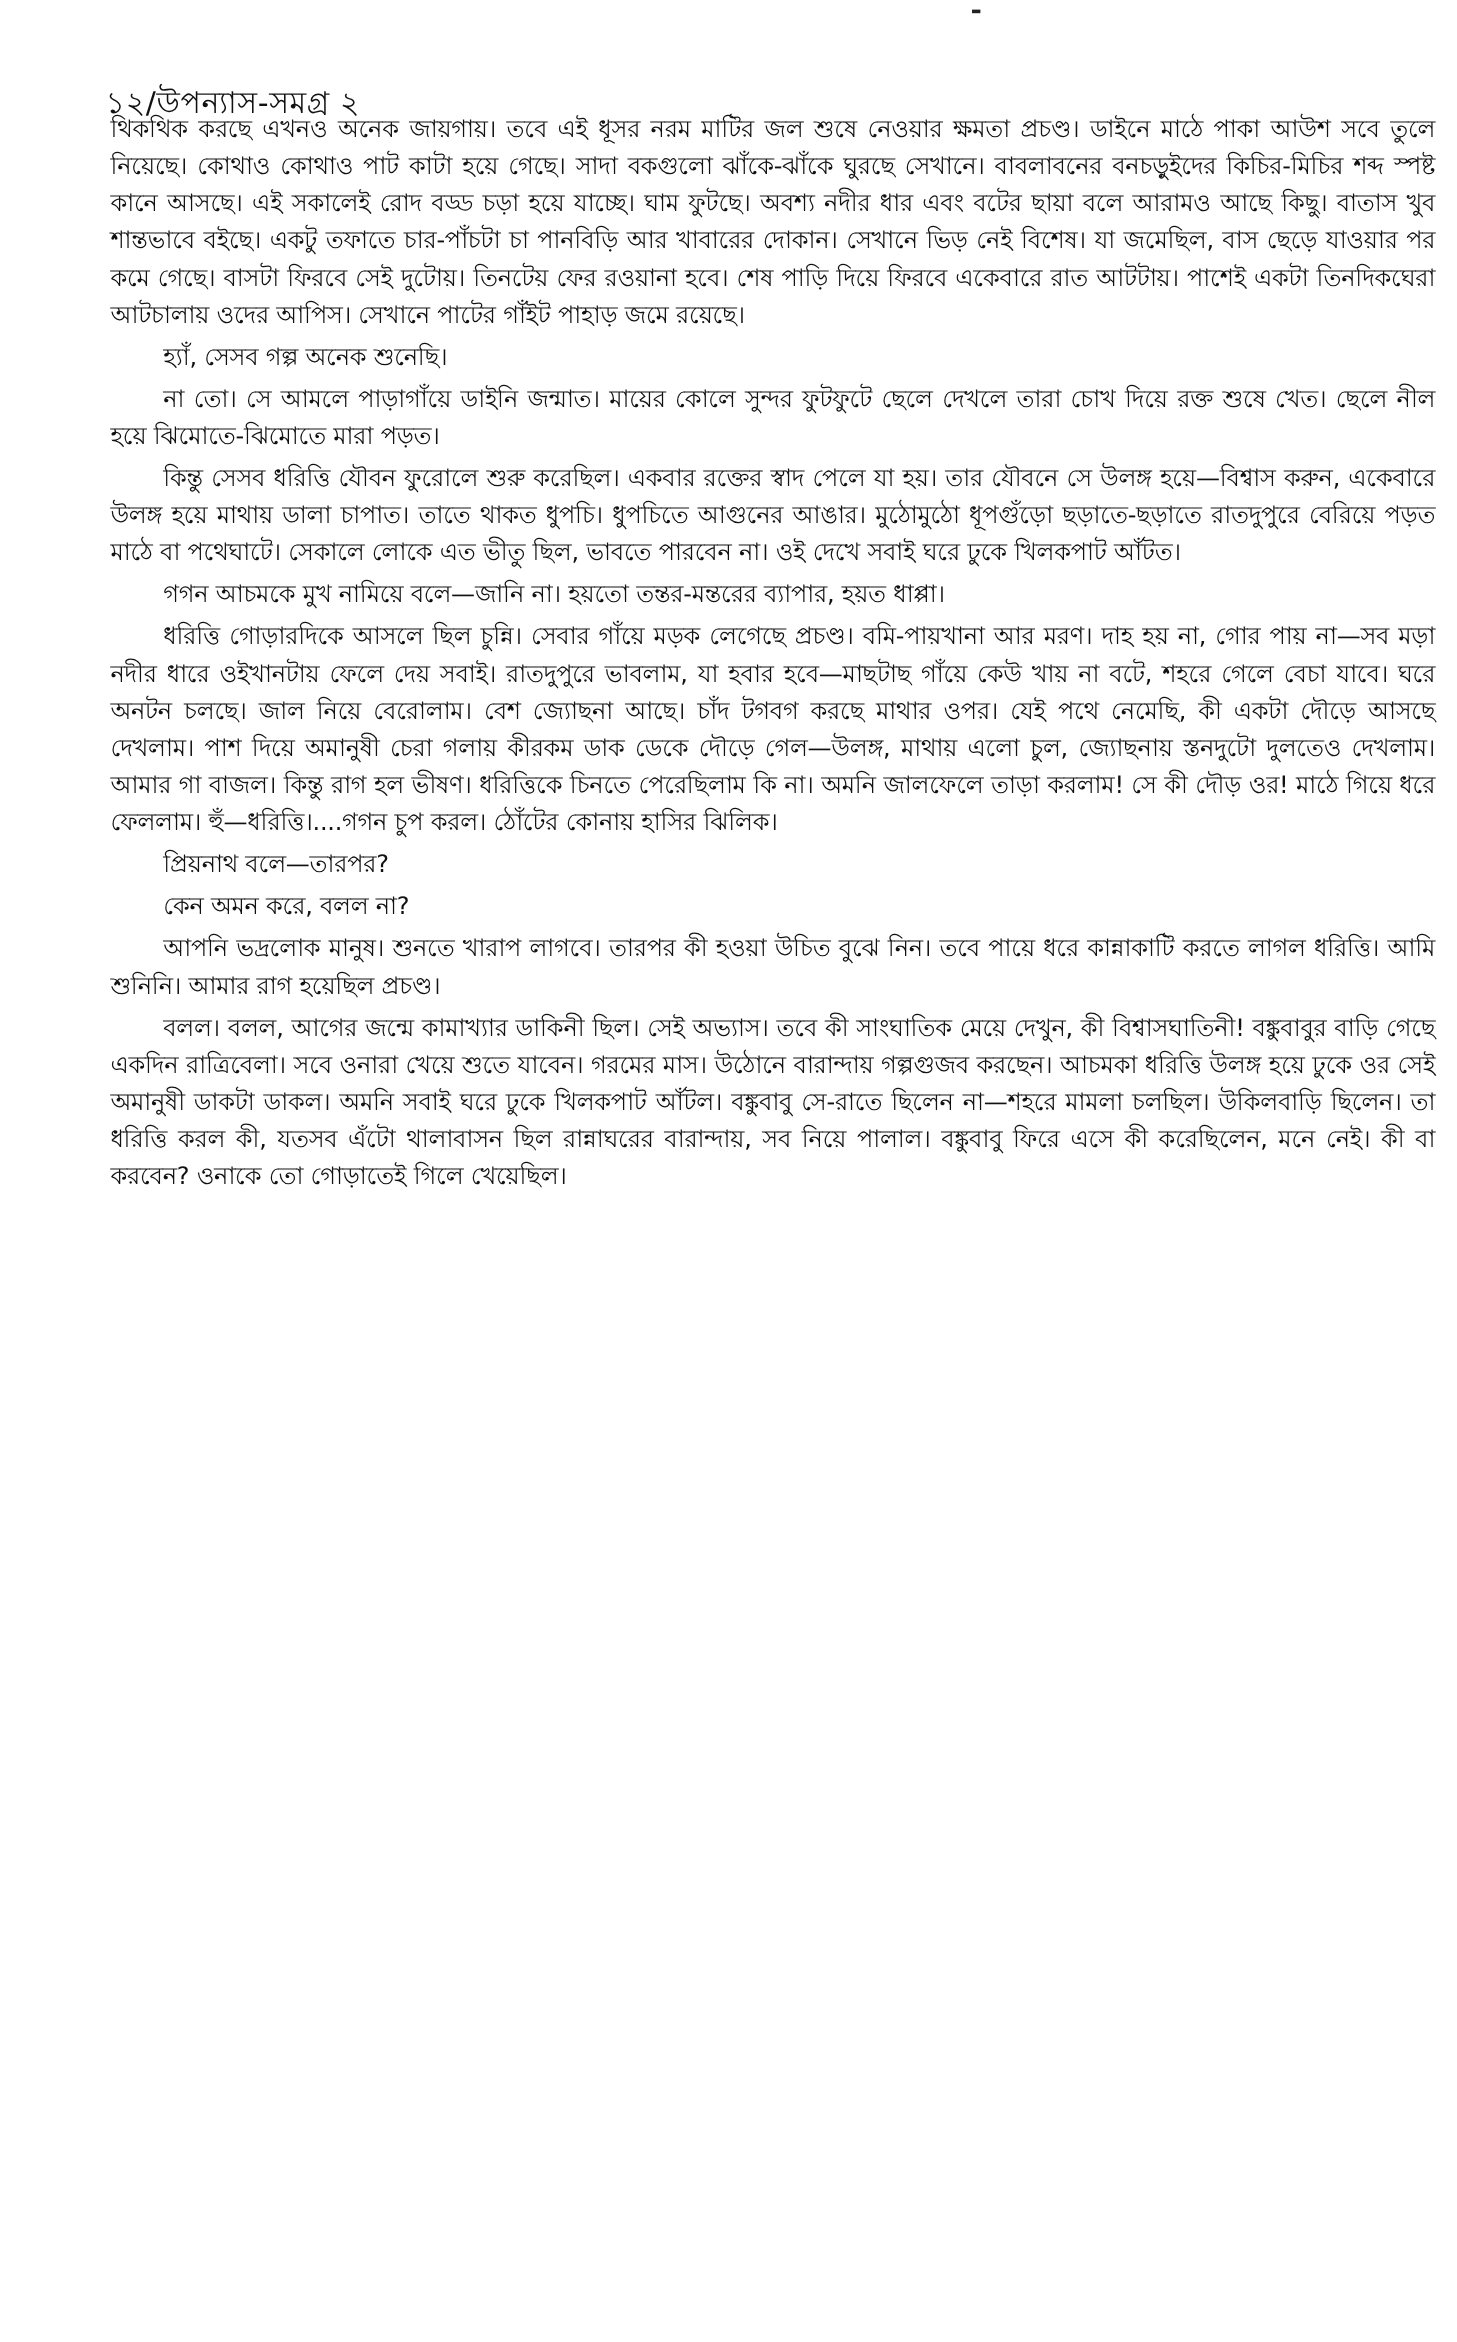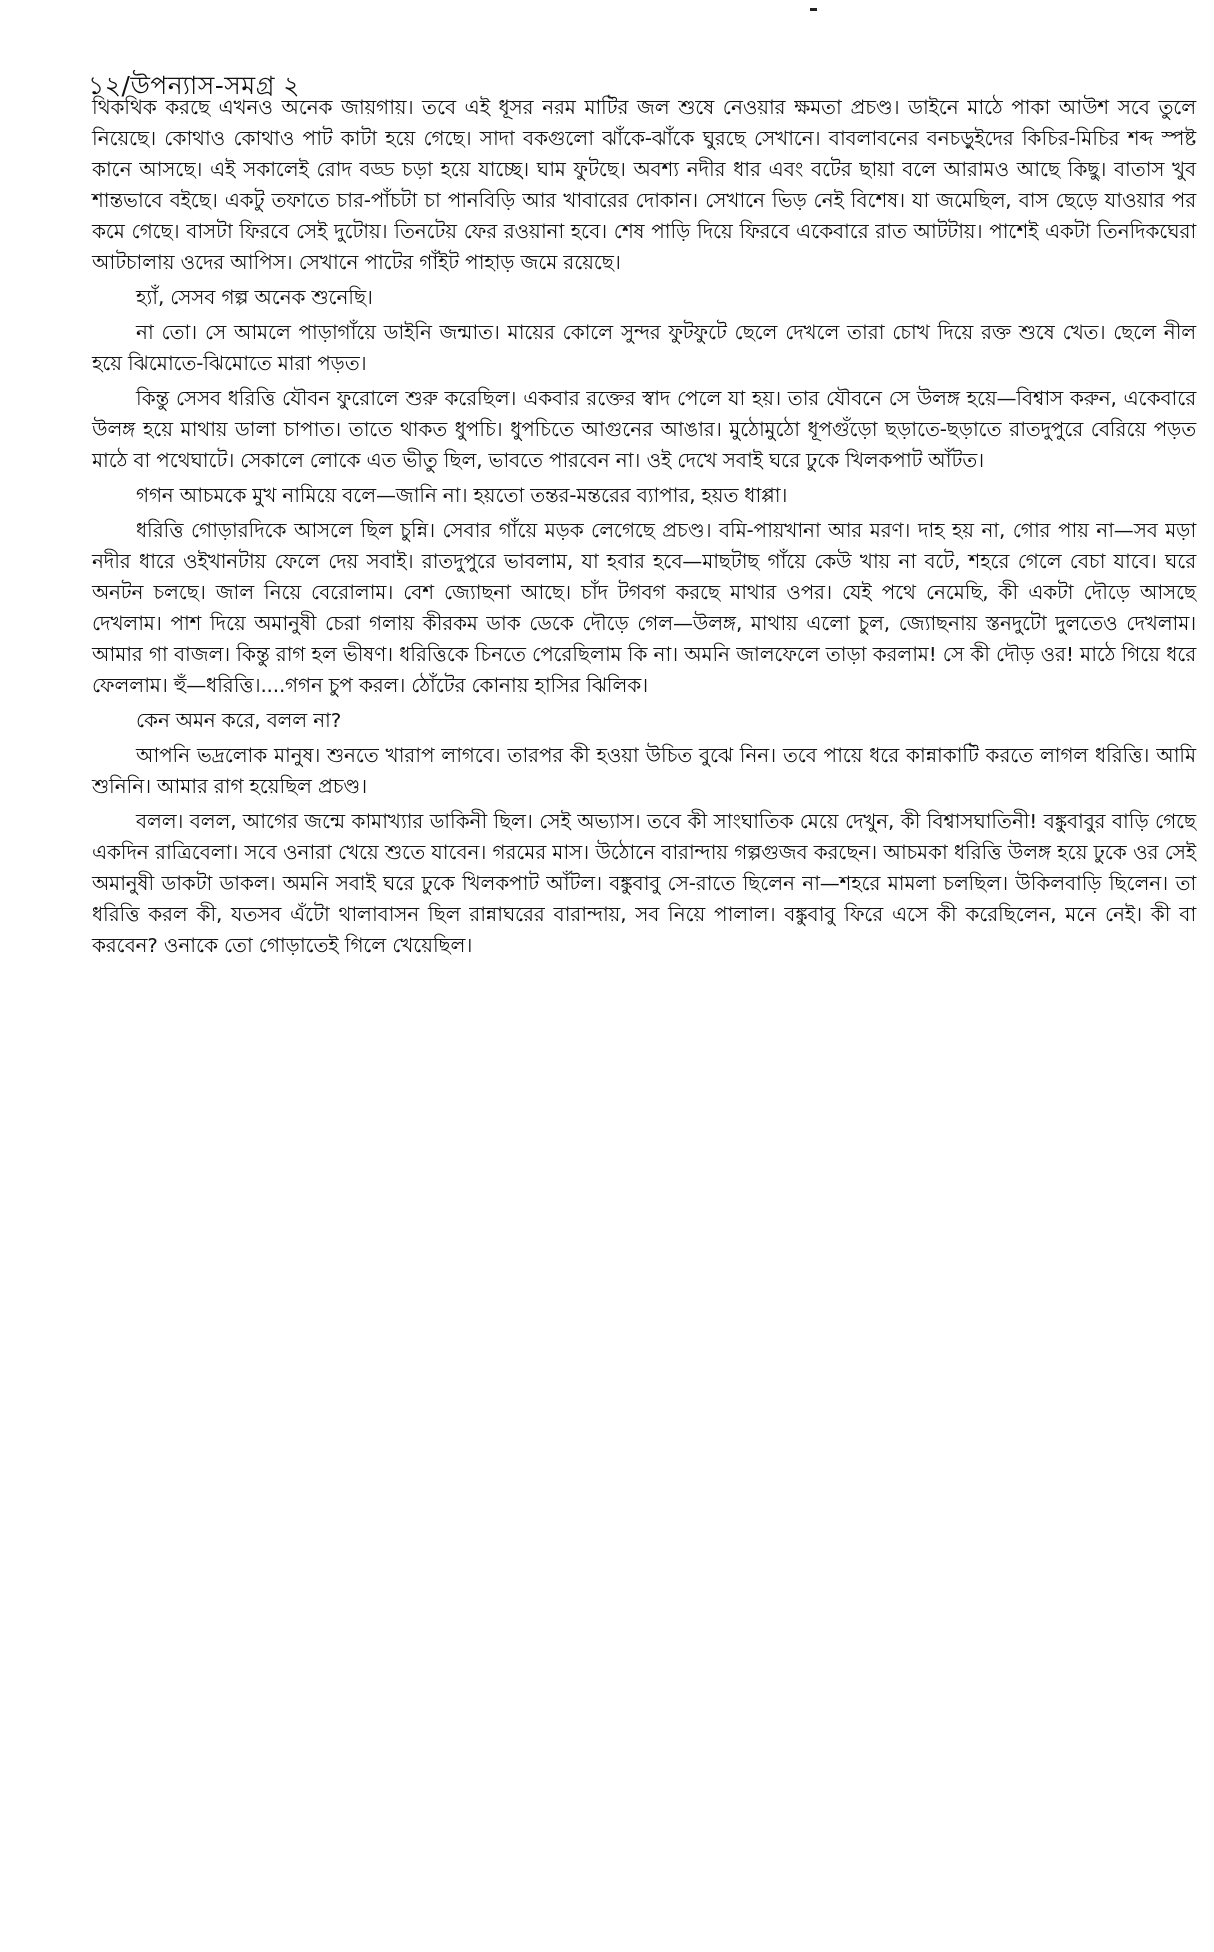--- a/index.html
+++ b/index.html
@@ -24,17 +24,18 @@
 <div class="page">
   <div class="speck"></div>
   <div class="running-head">১২/উপন্যাস-সমগ্র ২</div>
   <div class="body">
     <p class="para">থিকথিক করছে এখনও অনেক জায়গায়। তবে এই ধূসর নরম মাটির জল শুষে নেওয়ার ক্ষমতা প্রচণ্ড। ডাইনে মাঠে পাকা আউশ সবে তুলে নিয়েছে। কোথাও কোথাও পাট কাটা হয়ে গেছে। সাদা বকগুলো ঝাঁকে-ঝাঁকে ঘুরছে সেখানে। বাবলাবনের বনচড়ুইদের কিচির-মিচির শব্দ স্পষ্ট কানে আসছে। এই সকালেই রোদ বড্ড চড়া হয়ে যাচ্ছে। ঘাম ফুটছে। অবশ্য নদীর ধার এবং বটের ছায়া বলে আরামও আছে কিছু। বাতাস খুব শান্তভাবে বইছে। একটু তফাতে চার-পাঁচটা চা পানবিড়ি আর খাবারের দোকান। সেখানে ভিড় নেই বিশেষ। যা জমেছিল, বাস ছেড়ে যাওয়ার পর কমে গেছে। বাসটা ফিরবে সেই দুটোয়। তিনটেয় ফের রওয়ানা হবে। শেষ পাড়ি দিয়ে ফিরবে একেবারে রাত আটটায়। পাশেই একটা তিনদিকঘেরা আটচালায় ওদের আপিস। সেখানে পাটের গাঁইট পাহাড় জমে রয়েছে।</p>
     <p class="para indent">হ্যাঁ, সেসব গল্প অনেক শুনেছি।</p>
     <p class="para indent">না তো। সে আমলে পাড়াগাঁয়ে ডাইনি জন্মাত। মায়ের কোলে সুন্দর ফুটফুটে ছেলে দেখলে তারা চোখ দিয়ে রক্ত শুষে খেত। ছেলে নীল হয়ে ঝিমোতে-ঝিমোতে মারা পড়ত।</p>
     <p class="para indent">কিন্তু সেসব ধরিত্তি যৌবন ফুরোলে শুরু করেছিল। একবার রক্তের স্বাদ পেলে যা হয়। তার যৌবনে সে উলঙ্গ হয়ে—বিশ্বাস করুন, একেবারে উলঙ্গ হয়ে মাথায় ডালা চাপাত। তাতে থাকত ধুপচি। ধুপচিতে আগুনের আঙার। মুঠোমুঠো ধূপগুঁড়ো ছড়াতে-ছড়াতে রাতদুপুরে বেরিয়ে পড়ত মাঠে বা পথেঘাটে। সেকালে লোকে এত ভীতু ছিল, ভাবতে পারবেন না। ওই দেখে সবাই ঘরে ঢুকে খিলকপাট আঁটত।</p>
     <p class="para indent">গগন আচমকে মুখ নামিয়ে বলে—জানি না। হয়তো তন্তর-মন্তরের ব্যাপার, হয়ত ধাপ্পা।</p>
     <p class="para indent">ধরিত্তি গোড়ারদিকে আসলে ছিল চুন্নি। সেবার গাঁয়ে মড়ক লেগেছে প্রচণ্ড। বমি-পায়খানা আর মরণ। দাহ হয় না, গোর পায় না—সব মড়া নদীর ধারে ওইখানটায় ফেলে দেয় সবাই। রাতদুপুরে ভাবলাম, যা হবার হবে—মাছটাছ গাঁয়ে কেউ খায় না বটে, শহরে গেলে বেচা যাবে। ঘরে অনটন চলছে। জাল নিয়ে বেরোলাম। বেশ জ্যোছনা আছে। চাঁদ টগবগ করছে মাথার ওপর। যেই পথে নেমেছি, কী একটা দৌড়ে আসছে দেখলাম। পাশ দিয়ে অমানুষী চেরা গলায় কীরকম ডাক ডেকে দৌড়ে গেল—উলঙ্গ, মাথায় এলো চুল, জ্যোছনায় স্তনদুটো দুলতেও দেখলাম। আমার গা বাজল। কিন্তু রাগ হল ভীষণ। ধরিত্তিকে চিনতে পেরেছিলাম কি না। অমনি জালফেলে তাড়া করলাম! সে কী দৌড় ওর! মাঠে গিয়ে ধরে ফেললাম। হুঁ—ধরিত্তি।....গগন চুপ করল। ঠোঁটের কোনায় হাসির ঝিলিক।</p>
+    <p class="para indent">প্রিয়নাথ বলে—তারপর?</p>
     <p class="para indent">কেন অমন করে, বলল না?</p>
     <p class="para indent">আপনি ভদ্রলোক মানুষ। শুনতে খারাপ লাগবে। তারপর কী হওয়া উচিত বুঝে নিন। তবে পায়ে ধরে কান্নাকাটি করতে লাগল ধরিত্তি। আমি শুনিনি। আমার রাগ হয়েছিল প্রচণ্ড।</p>
     <p class="para indent">বলল। বলল, আগের জন্মে কামাখ্যার ডাকিনী ছিল। সেই অভ্যাস। তবে কী সাংঘাতিক মেয়ে দেখুন, কী বিশ্বাসঘাতিনী! বঙ্কুবাবুর বাড়ি গেছে একদিন রাত্রিবেলা। সবে ওনারা খেয়ে শুতে যাবেন। গরমের মাস। উঠোনে বারান্দায় গল্পগুজব করছেন। আচমকা ধরিত্তি উলঙ্গ হয়ে ঢুকে ওর সেই অমানুষী ডাকটা ডাকল। অমনি সবাই ঘরে ঢুকে খিলকপাট আঁটল। বঙ্কুবাবু সে-রাতে ছিলেন না—শহরে মামলা চলছিল। উকিলবাড়ি ছিলেন। তা ধরিত্তি করল কী, যতসব এঁটো থালাবাসন ছিল রান্নাঘরের বারান্দায়, সব নিয়ে পালাল। বঙ্কুবাবু ফিরে এসে কী করেছিলেন, মনে নেই। কী বা করবেন? ওনাকে তো গোড়াতেই গিলে খেয়েছিল।</p>
   </div>
 </div>
 
 </body></html>

